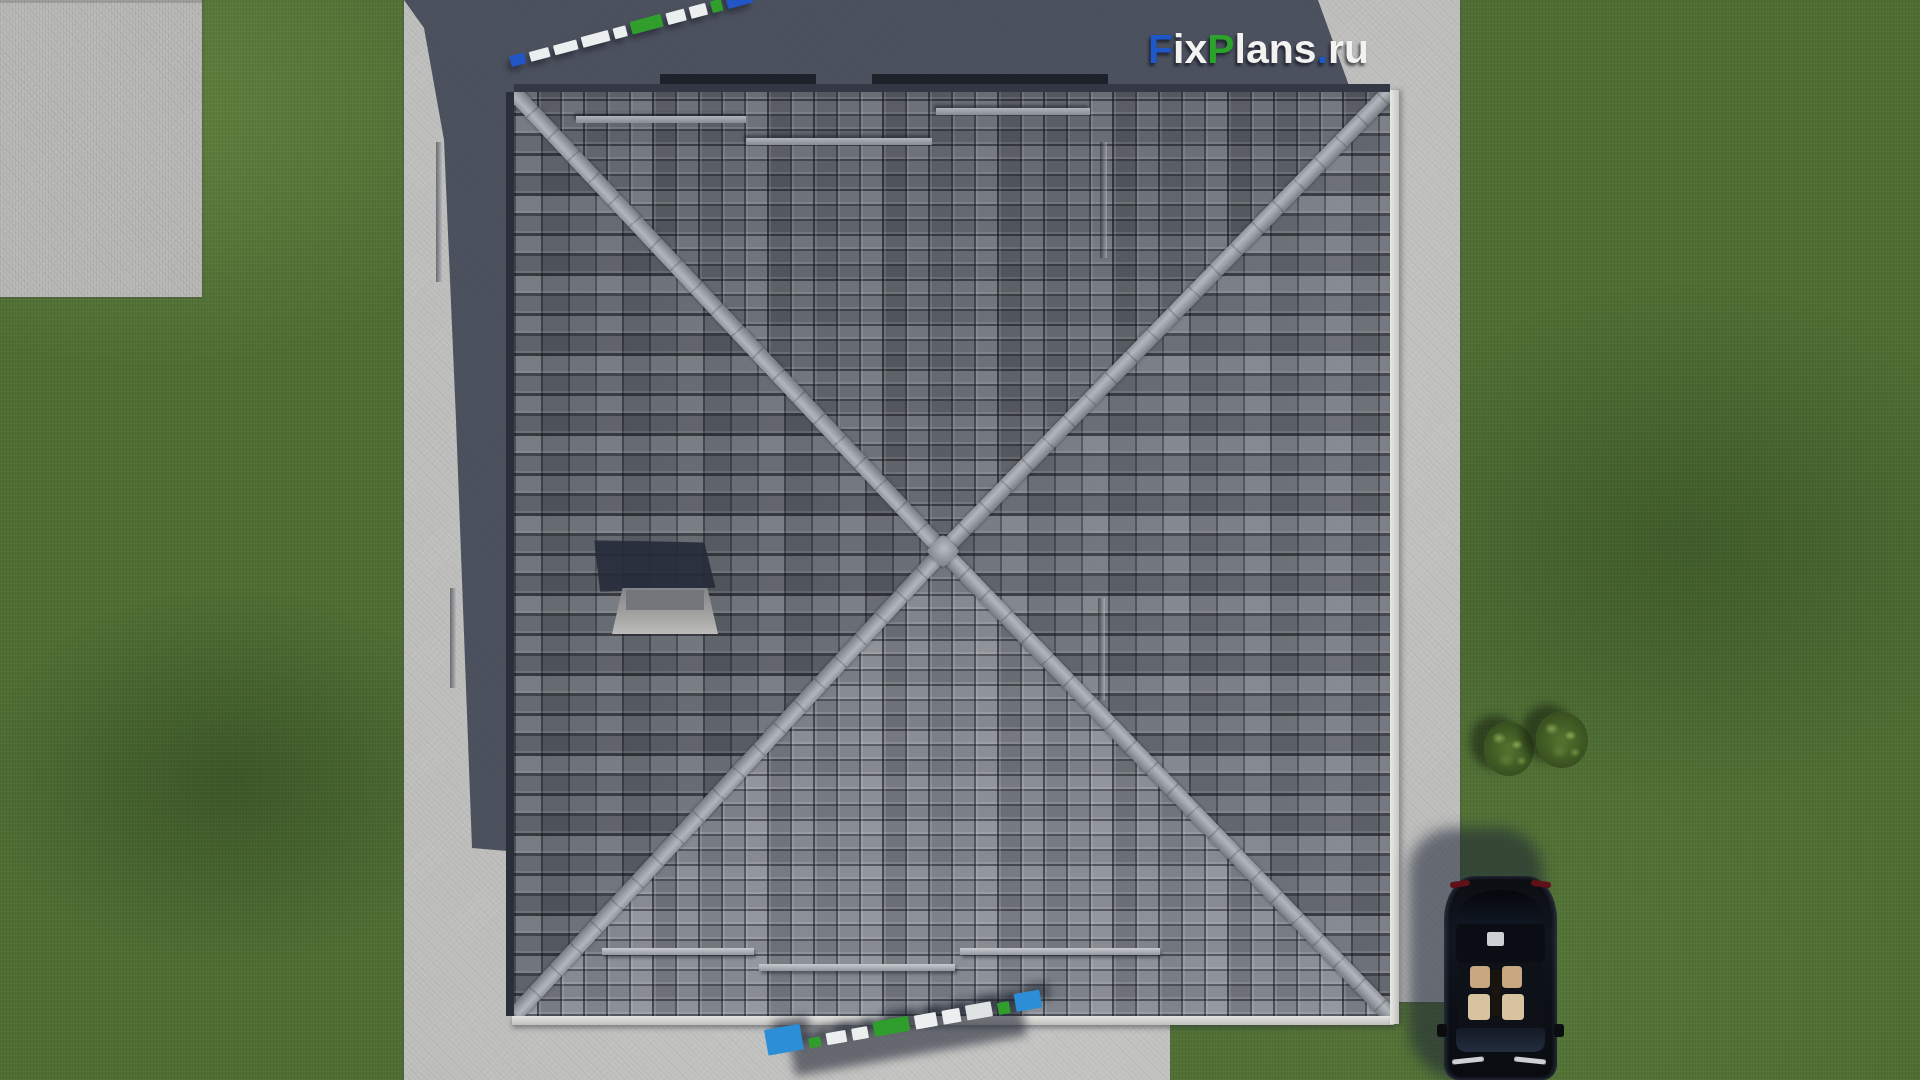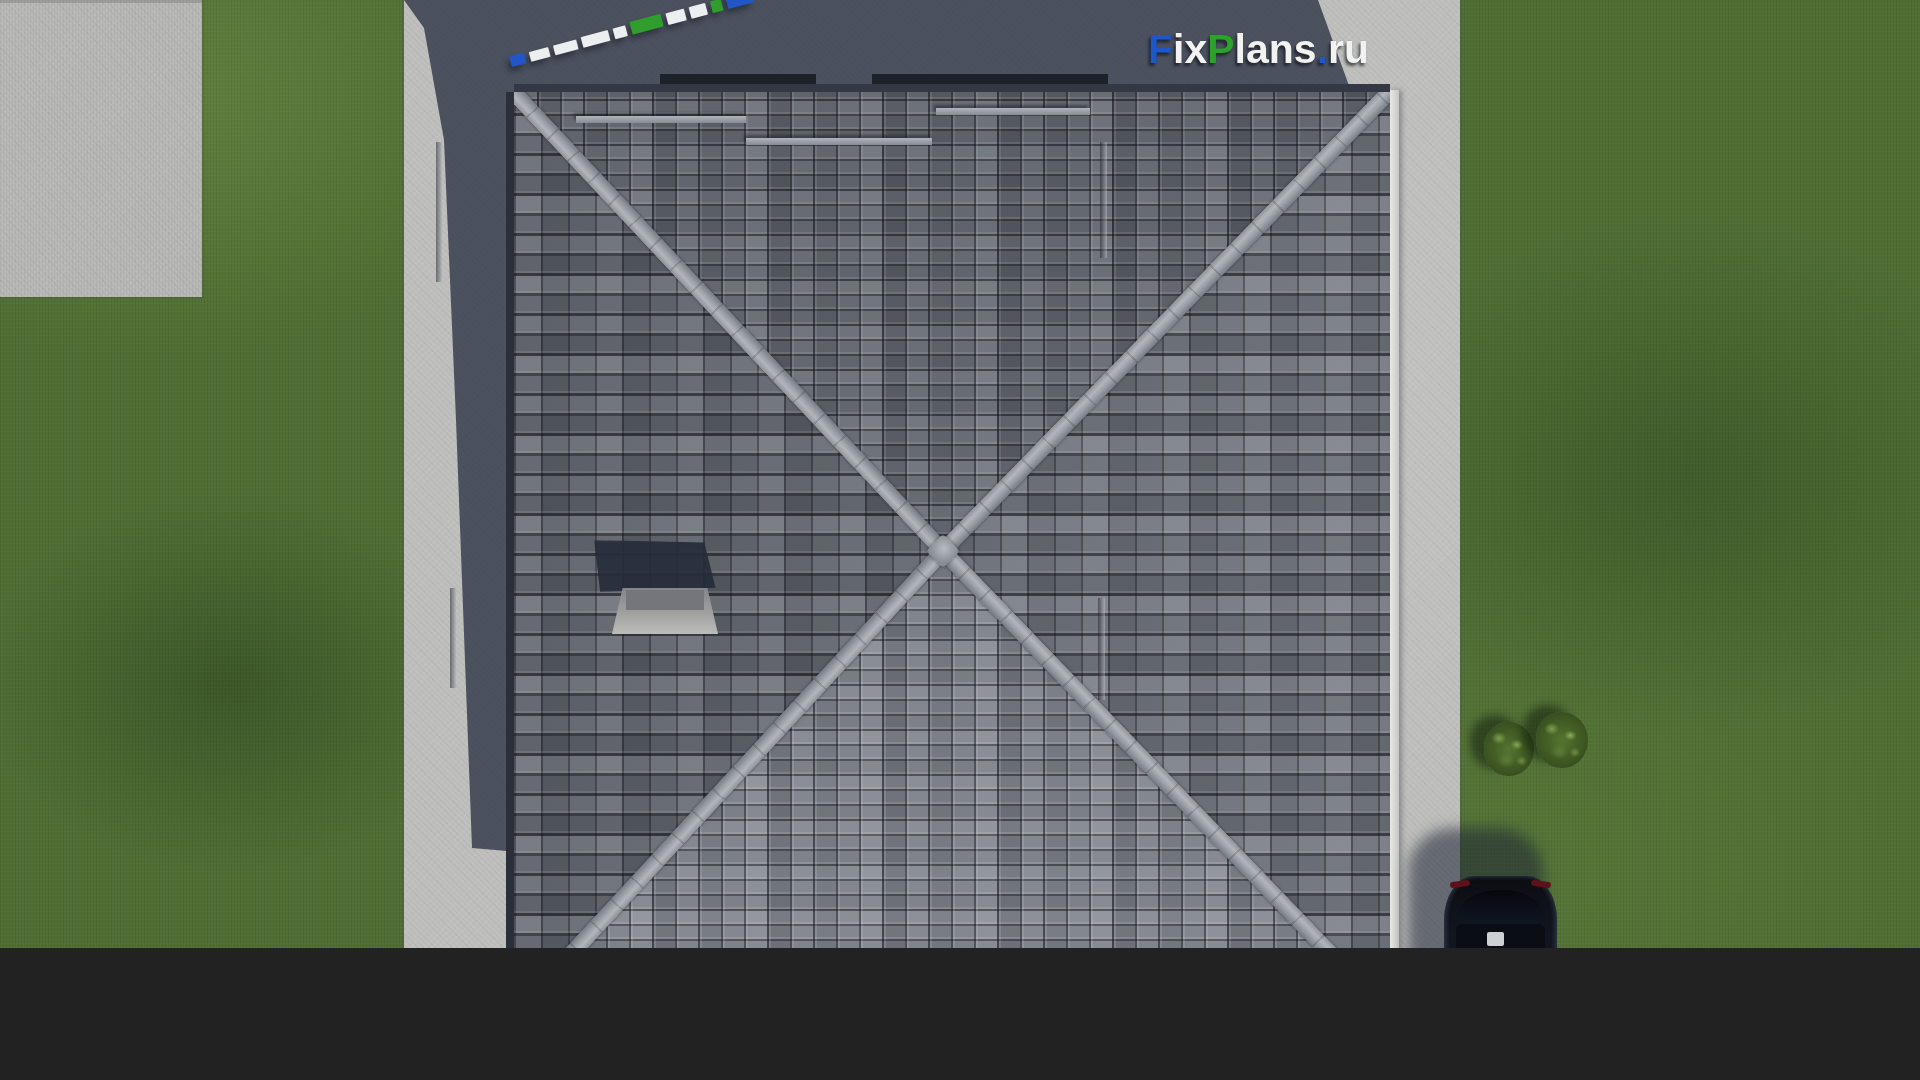--- a/index.html
+++ b/index.html
@@ -1,16 +1,16 @@
 <!DOCTYPE html>
 <html><head>
 <meta charset="utf-8">
 <style>
   html,body{margin:0;padding:0;background:#222;}
-  #scene{position:relative;width:1920px;height:948px;overflow:hidden;
+  #scene{position:relative;width:1920px;height:1080px;overflow:hidden;
          font-family:"Liberation Sans",sans-serif;
          background:
            radial-gradient(620px 420px at 8% 10%, rgba(160,190,100,.22), transparent 62%),
            radial-gradient(520px 400px at 88% 50%, rgba(28,44,18,.28), transparent 65%),
            radial-gradient(420px 320px at 12% 72%, rgba(24,38,16,.32), transparent 60%),
            radial-gradient(700px 520px at 78% 92%, rgba(125,155,82,.16), transparent 65%),
            radial-gradient(300px 260px at 30% 35%, rgba(30,48,20,.25), transparent 60%),
            #4e6e33;}
   .grass-noise{position:absolute;inset:0;pointer-events:none;
     background:

